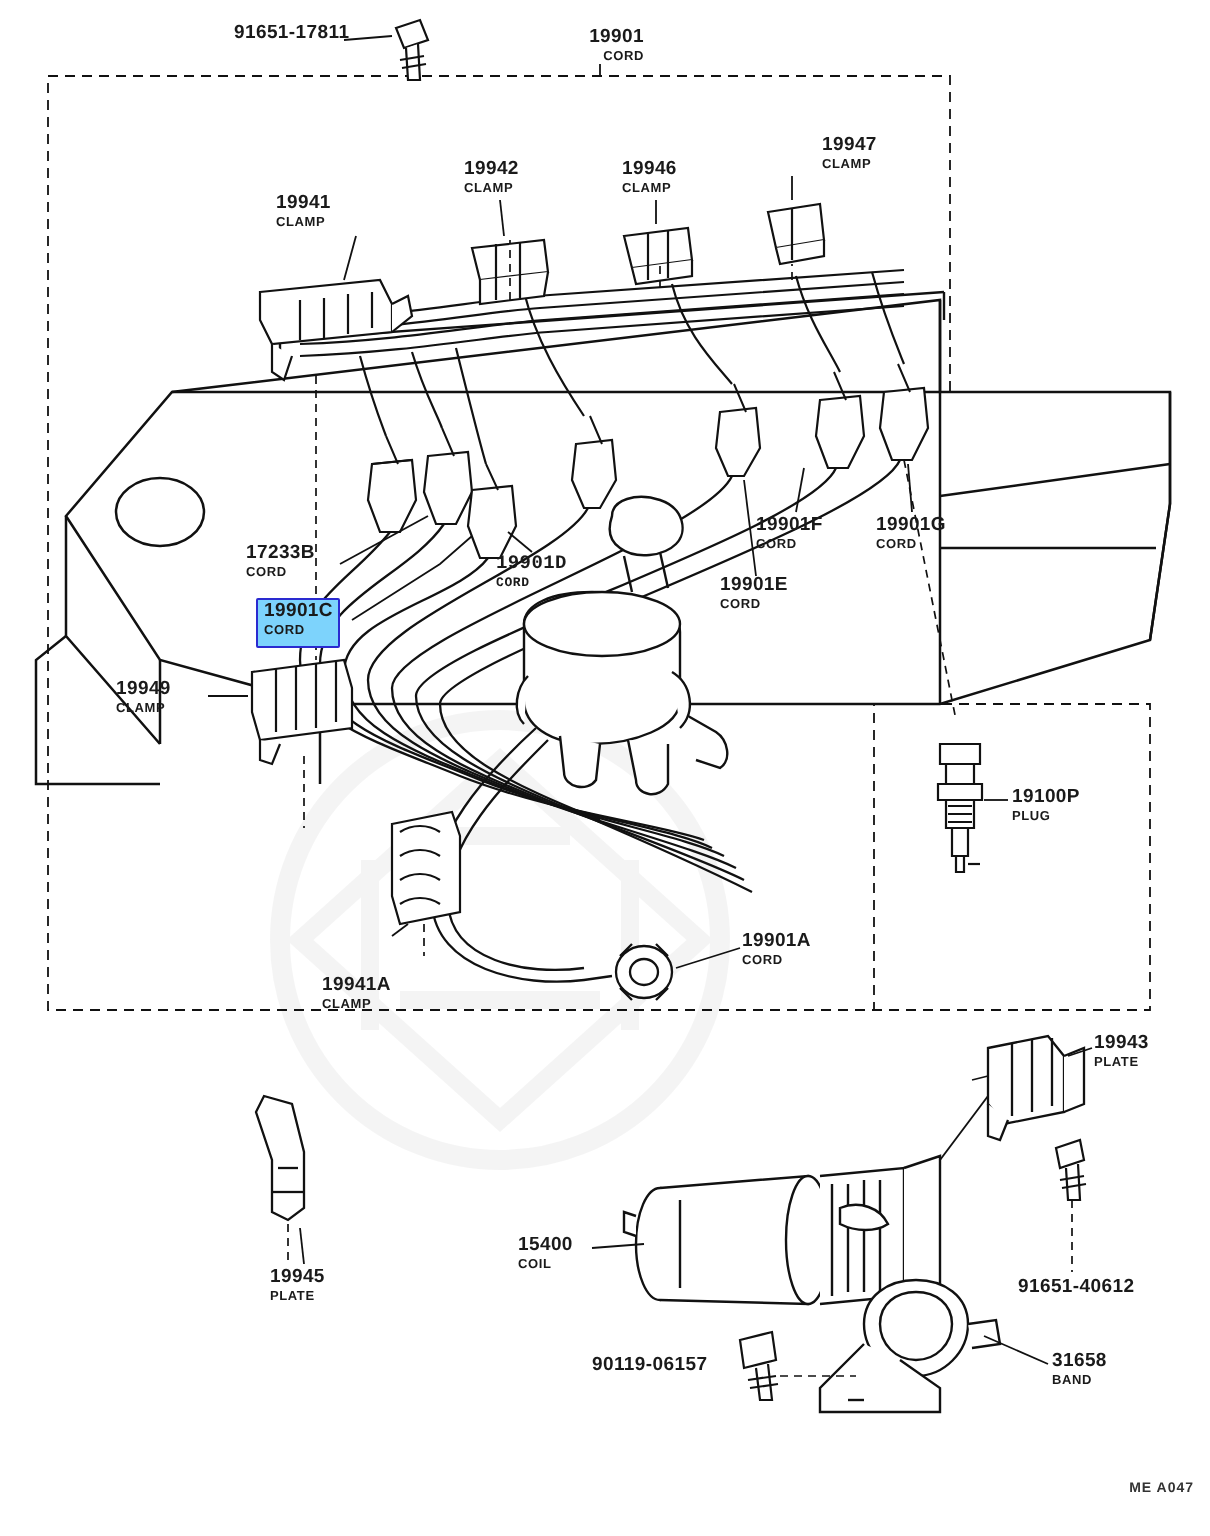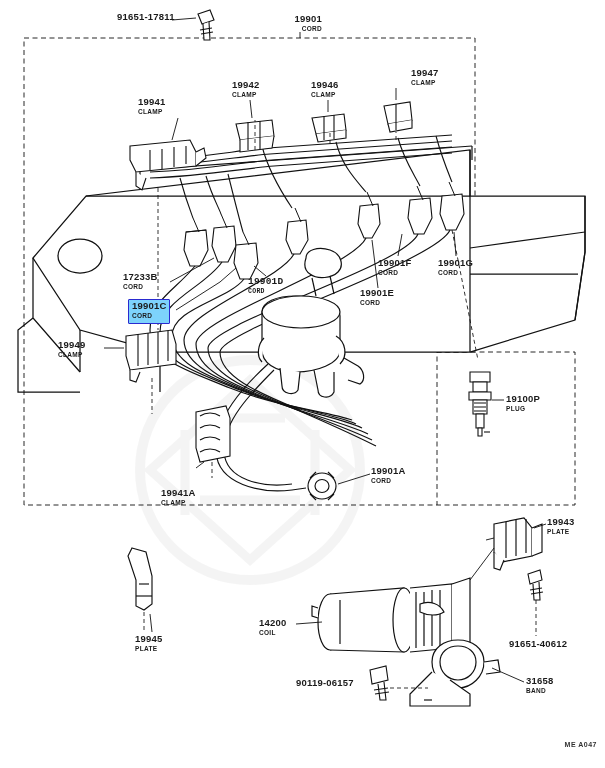--- a/index.html
+++ b/index.html
@@ -410,21 +410,21 @@
 <div class="lbl" style="left:509px; top:639px;">
   <span>91651-40612</span>
 </div>
 
 <div class="lbl" style="left:135px; top:634px;">
   <span>19945</span>
   <span class="sub">PLATE</span>
 </div>
 
 <div class="lbl" style="left:259px; top:618px;">
-  <span>14200</span>
+  <span>15400</span>
   <span class="sub">COIL</span>
 </div>
 
 <div class="lbl" style="left:296px; top:678px;">
   <span>90119-06157</span>
 </div>
 
 <div class="lbl" style="left:526px; top:676px;">
   <span>31658</span>
   <span class="sub">BAND</span>

